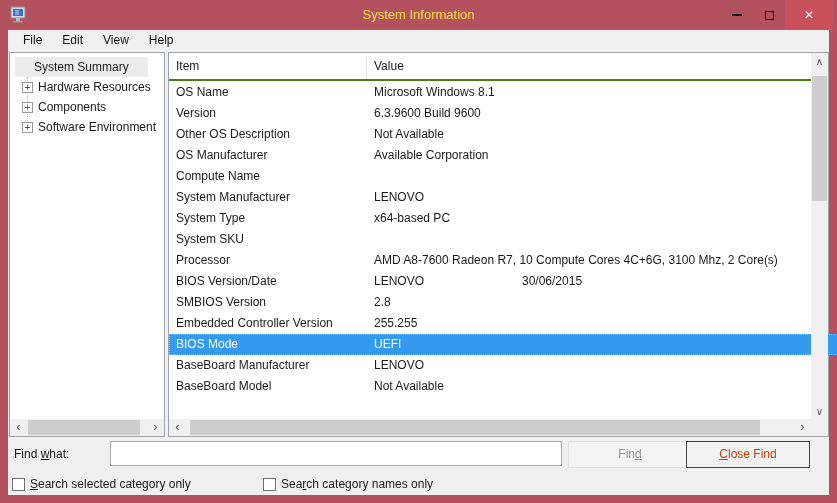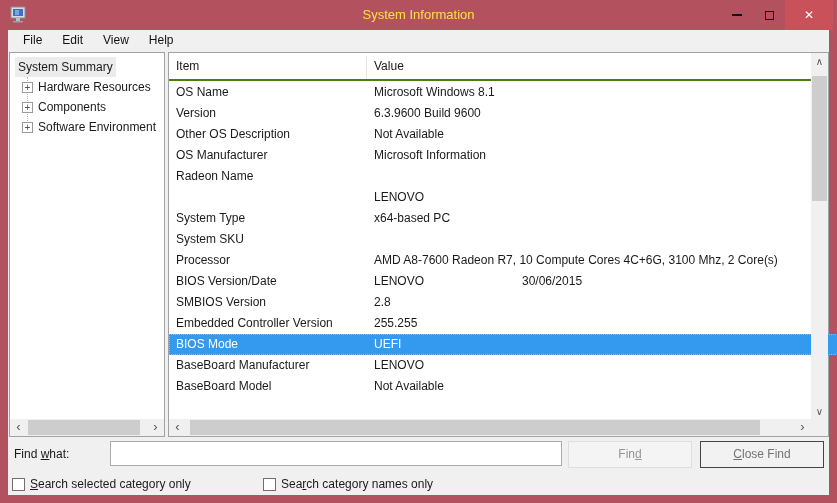--- a/index.html
+++ b/index.html
@@ -28,21 +28,21 @@
   .menu-item { padding: 3px 10px; color: #111; }
   
   .panel { position: absolute; top: 22px; height: 385px; background: #fff; border: 1px solid #9fa3a8; }
   .tree-panel { left: 1px; width: 156px; }
   .list-panel { left: 160px; width: 661px; }
   
   #tree-items { position: absolute; left: 0; top: 4px; width: 100%; }
   .tree-item { height: 20px; line-height: 20px; white-space: nowrap; display: flex; align-items: center; }
   .tree-item.root { padding-left: 5px; }
   .tree-item.child { padding-left: 12px; }
-  .tree-label.sel { background: var(--color-tree-selection, #ececec); padding: 0 3px; }
+  .tree-label.sel { background: var(--color-tree-selection, #ececec); padding: 0 19px; }
   .expand-box { width: 11px; height: 11px; border: 1px solid #999; background: #fff;
                 font-size: 10px; line-height: 9px; text-align: center; color: #555;
                 display: inline-block; margin-right: 5px; flex: 0 0 11px; }
   .tree-connector { position: absolute; left: 17px; top: 24px; height: 56px; border-left: 1px dotted #b5b5b5; }
   
   .lheader { position: absolute; left: 0; top: 0; width: 642px; height: 28px; background: #fff;
              border-bottom: 2px solid #4d7c0f; }
   .lheader .h-item { position: absolute; left: 7px; top: 6px; }
   .lheader .h-value { position: absolute; left: 205px; top: 6px; }
   .lheader .h-div { position: absolute; left: 197px; top: 3px; height: 22px; border-left: 1px solid #e5e5e5; }
@@ -74,21 +74,21 @@
   
   .snip-ghost { position: absolute; left: 254px; top: 89px; width: 100px; height: 24px;
                 background: rgba(252,243,244,0.55); color: rgba(165,168,178,0.85);
                 text-align: center; line-height: 24px; font-size: 12px; pointer-events: none; }
   
   .find-label { position: absolute; left: 6px; top: 417px; }
   .find-input { position: absolute; left: 102px; top: 411px; width: 452px; height: 25px;
                 border: 1px solid #ababab; background: #fff; font-family: inherit; font-size: 12px; padding: 0 4px; }
   .btn { position: absolute; top: 411px; width: 124px; height: 27px; text-align: center; line-height: 25px; }
   .btn-find { left: 560px; background: #f4f4f4; border: 1px solid #dedede; color: #959595; }
-  .btn-close-find { left: 692px; background: #f2f2f2; border: 1px solid #454545; color: #737373; }
+  .btn-close-find { left: 678px; background: #f2f2f2; border: 1px solid #454545; color: #c2410c; }
   .cb-row { position: absolute; top: 445px; height: 18px; display: flex; align-items: center; }
   .cb1 { left: 4px; } .cb2 { left: 255px; }
   .cb-box { width: 13px; height: 13px; border: 1px solid #707070; background: #fff;
             display: inline-block; margin-right: 5px; flex: 0 0 13px; }
   .u { text-decoration: underline; }
 </style>
 </head>
 <body>
 
 <div class="titlebar">
@@ -162,27 +162,28 @@
         <div class="trow">
           <span class="c-item">Version</span>
           <span class="c-value">6.3.9600 Build 9600</span>
         </div>
         <div class="trow">
           <span class="c-item">Other OS Description</span>
           <span class="c-value">Not Available</span>
         </div>
         <div class="trow">
           <span class="c-item">OS Manufacturer</span>
-          <span class="c-value">Microsoft Information</span>
-        </div>
-        <div class="trow">
-          <span class="c-item">Radeon Name</span>
+          <span class="c-value">Available Corporation</span>
+        </div>
+        <div class="trow">
+          <span class="c-item">Compute Name</span>
           <span class="c-value"></span>
         </div>
         <div class="trow">
+          <span class="c-item">System Manufacturer</span>
           <span class="c-value">LENOVO</span>
         </div>
         <div class="trow">
           <span class="c-item">System Type</span>
           <span class="c-value">x64-based PC</span>
         </div>
         <div class="trow">
           <span class="c-item">System SKU</span>
           <span class="c-value"></span>
         </div>

